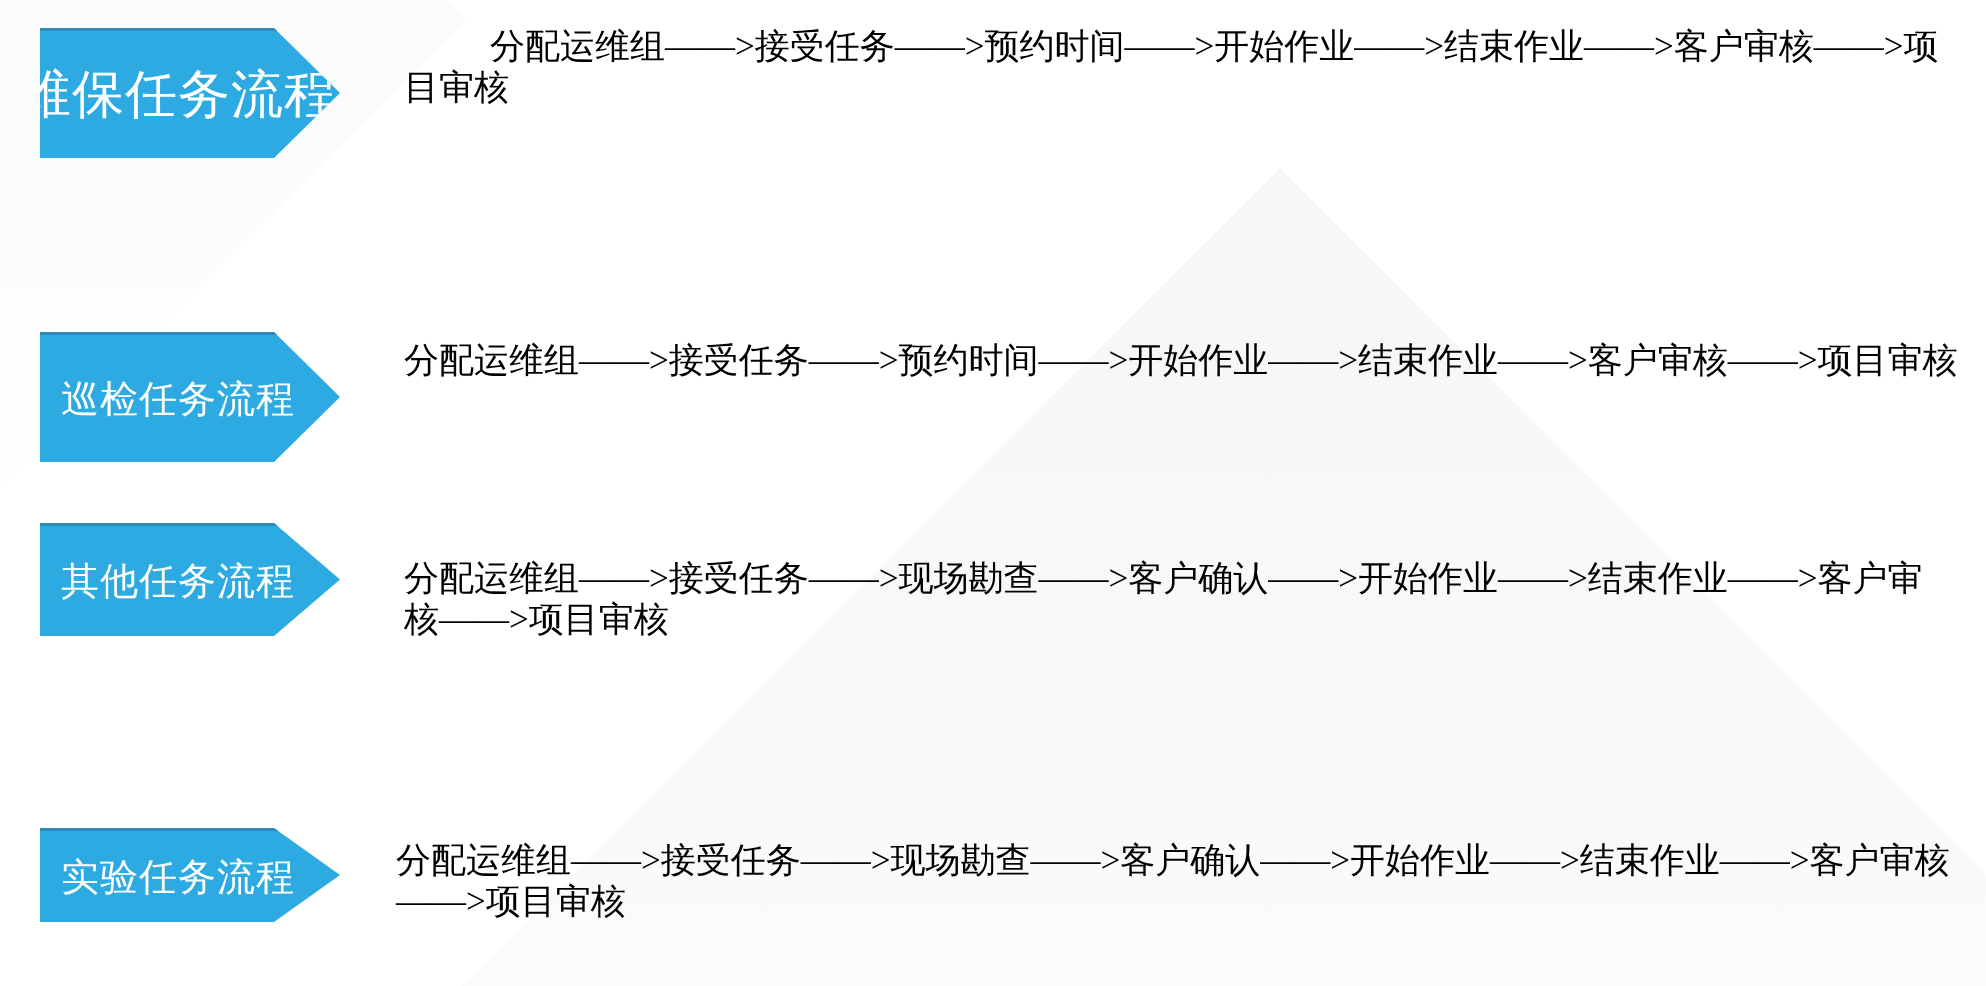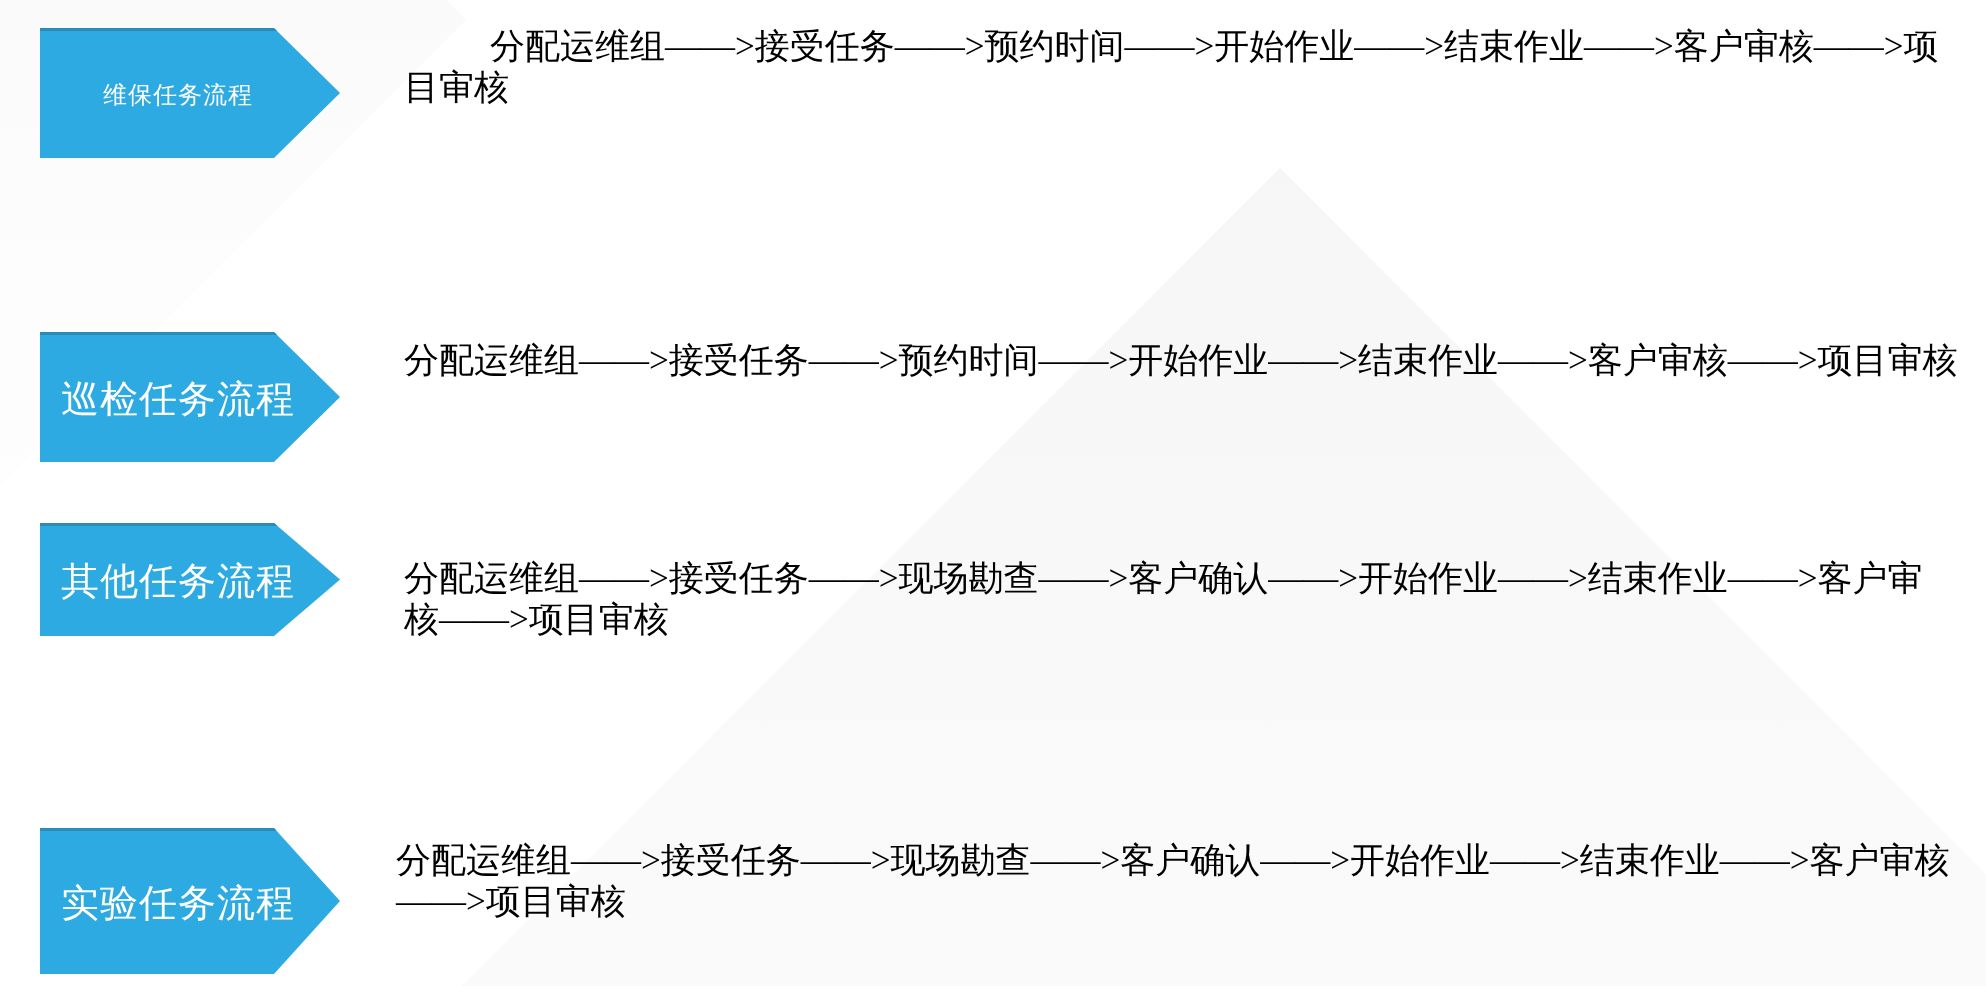--- a/index.html
+++ b/index.html
@@ -60,21 +60,21 @@
     box-sizing: border-box;
     background: #2CAAE1;
     border-top: 3px solid #2C8CB6;
     -webkit-clip-path: polygon(0 0, 78% 0, 100% 50%, 78% 100%, 0 100%);
     clip-path: polygon(0 0, 78% 0, 100% 50%, 78% 100%, 0 100%);
   }
 
   .arrow-label {
     color: #ffffff;
     font-family: "Liberation Serif", "DejaVu Serif", serif;
-    font-size: 24px;
+    font-size: 52px;
     line-height: 1;
     letter-spacing: 1px;
     white-space: nowrap;
     transform: translateX(-12px);
   }
 
   .flow-text {
     position: absolute;
     color: #000000;
     font-family: "Liberation Serif", "DejaVu Serif", serif;
@@ -92,21 +92,21 @@
   
   .row-1 .arrow   { left: 40px;  top: 28px;  width: 300px; height: 130px; }
   .row-1 .flow-text { left: 404px; top: 26px; width: 1560px; }
 
   .row-2 .arrow   { left: 40px;  top: 332px; width: 300px; height: 130px; }
   .row-2 .flow-text { left: 404px; top: 340px; width: 1570px; }
 
   .row-3 .arrow   { left: 40px;  top: 523px; width: 300px; height: 113px; }
   .row-3 .flow-text { left: 404px; top: 558px; width: 1540px; }
 
-  .row-4 .arrow   { left: 40px;  top: 828px; width: 300px; height: 146px; }
+  .row-4 .arrow   { left: 40px;  top: 828px; width: 300px; height: 94px; }
   .row-4 .flow-text { left: 396px; top: 840px; width: 1580px; }
 
   .row-2 .arrow-label,
   .row-3 .arrow-label,
   .row-4 .arrow-label { font-size: 38px; }
 </style>
 </head>
 <body>
 
 <div id="slide">

